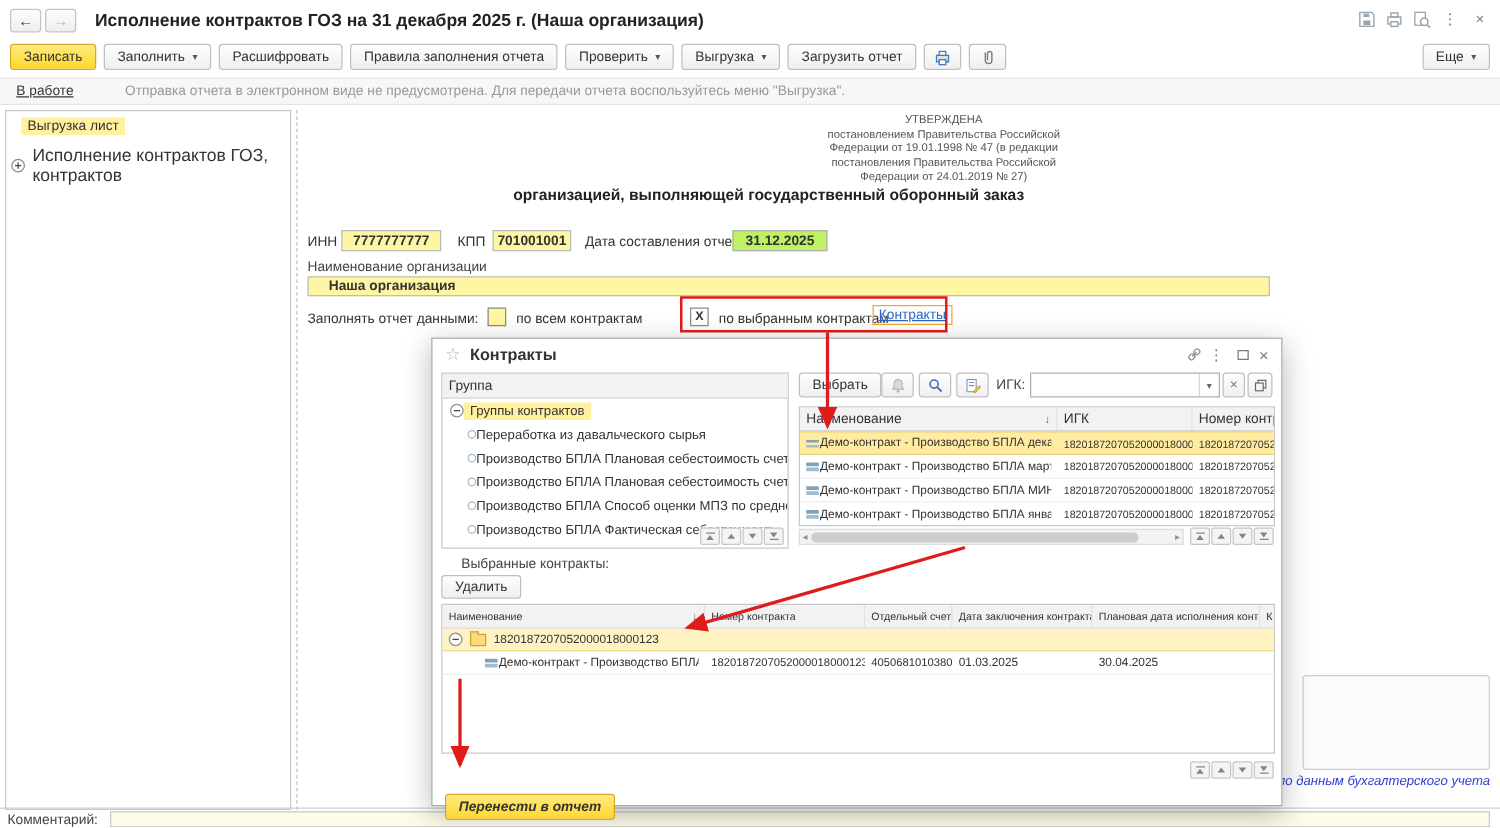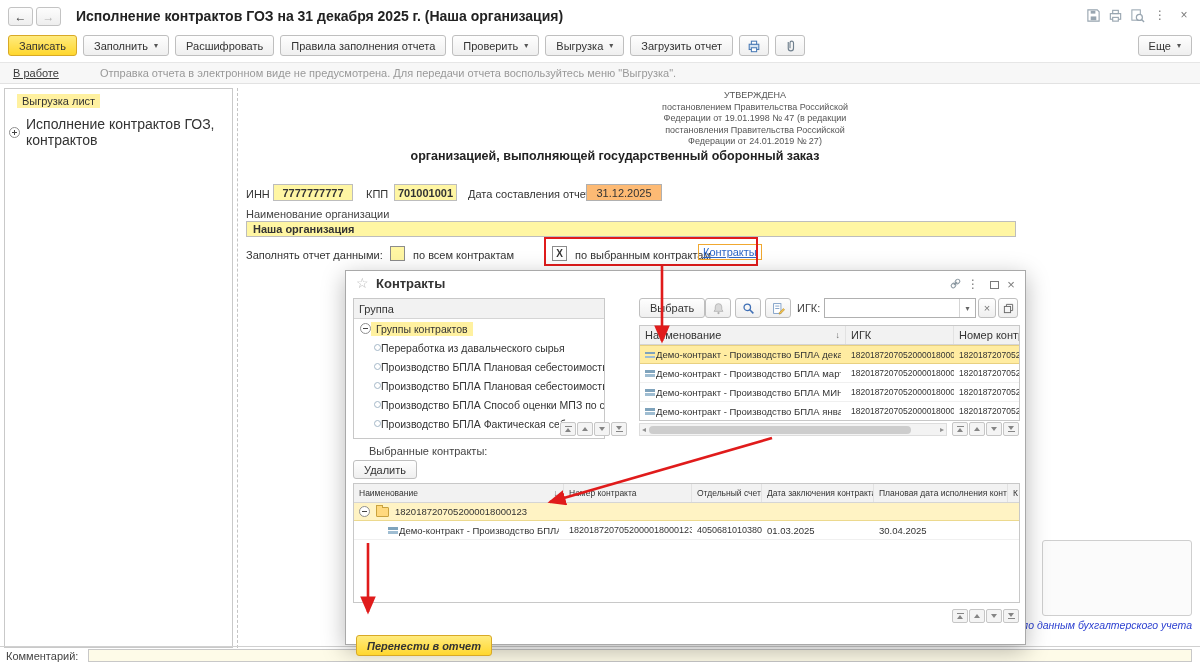--- a/index.html
+++ b/index.html
@@ -17,21 +17,21 @@
   
   .nav{width:25px; height:19px; display:inline-flex; align-items:center; justify-content:center;
        background:linear-gradient(#fdfdfd,#eee); border:1px solid #c3c3c3; border-radius:3px; font-size:12px;}
   .nav.dis{color:#b5b5b5;}
   
   #statusbar{left:0; top:62px; width:1200px; height:22px; background:#f7f7f7;
              border-top:1px solid #e6e6e6; border-bottom:1px solid #e2e2e2;}
   
   .ybox{background:#fff6a3; border:1px solid #bdbdbd; font-weight:bold; text-align:center;
         display:flex; align-items:center; justify-content:center; font-size:11px;}
-  .wbox{background:#fdba74; border:1px solid #b0b0b0; font-weight:normal; text-align:center;
+  .wbox{background:#bef264; border:1px solid #b0b0b0; font-weight:bold; text-align:center;
         display:flex; align-items:center; justify-content:center; font-size:11px;}
   .cb{width:15px; height:15px; border:1px solid #8c8c8c; background:#fff; display:flex;
       align-items:center; justify-content:center; font-weight:bold; font-size:10px;}
   .cb.yellow{background:#fff6a3;}
   .link{color:#2e67c8; text-decoration:underline;}
   .chip{background:#fff1a0; padding:1px 5px;}
   
   .cm{width:11px; height:11px; border:1px solid #8f8f8f; border-radius:50%; background:#fff; position:relative; flex:none;}
   .cm::before{content:""; position:absolute; left:2px; right:2px; top:4px; height:1px; background:#444;}
   .cm.plus::after{content:""; position:absolute; top:2px; bottom:2px; left:4px; width:1px; background:#444;}
@@ -171,21 +171,21 @@
   </div>
 
   <span class="abs" style="left:246px; top:188px;">ИНН</span>
   <div class="abs ybox" style="left:273px; top:184px; width:80px; height:17px;">7777777777</div>
   <span class="abs" style="left:366px; top:188px;">КПП</span>
   <div class="abs ybox" style="left:394px; top:184px; width:63px; height:17px;">701001001</div>
   <span class="abs" style="left:468px; top:188px;">Дата составления отчета</span>
   <div class="abs wbox" style="left:586px; top:184px; width:76px; height:17px;">31.12.2025</div>
 
   <span class="abs" style="left:246px; top:208px; color:#444;">Наименование организации</span>
-  <div class="abs ybox" style="left:246px; top:221px; width:770px; height:16px; justify-content:flex-start; padding-left:6px;">Наша организация</div>
+  <div class="abs ybox" style="left:246px; top:221px; width:770px; height:16px; justify-content:flex-start; padding-left:16px;">Наша организация</div>
 
   <span class="abs" style="left:246px; top:249px;">Заполнять отчет данными:</span>
   <div class="abs cb yellow" style="left:390px; top:246px;"></div>
   <span class="abs" style="left:413px; top:249px;">по всем контрактам</span>
   <div class="abs cb" style="left:552px; top:246px;">X</div>
   <span class="abs" style="left:575px; top:249px;">по выбранным контрактам</span>
   <span class="abs orangebox" style="left:698px; top:244px;">
     <span class="link">Контракты</span>
   </span>
   <div class="abs redrect" style="left:544px; top:237px; width:214px; height:29px;"></div>
@@ -207,21 +207,21 @@
             <rect x="5.5" y="1.5" width="5" height="6" rx="2.5"></rect>
             <rect x="5.5" y="8.5" width="5" height="6" rx="2.5"></rect>
             <line x1="8" y1="5" x2="8" y2="11"></line>
           </g>
         </svg>
     </span>
     <span class="abs winctl" style="right:44px; top:5px;">⋮</span>
     <span class="abs" style="right:26px; top:8px;"><span class="sq"></span></span>
     <span class="abs winctl" style="right:6px; top:5px; font-size:13px;">×</span>
 
-    <div class="abs tbl" style="left:7px; top:27px; width:252px; height:141px;">
+    <div class="abs tbl" style="left:7px; top:27px; width:278px; height:141px;">
       <div class="t-head" style="height:20px;">
           <div class="cell" style="width:100%; border-right:none;">Группа</div>
         </div>
       <div style="font-size:10.5px;">
         <div class="treerow">
           <span class="cm"></span>
           <span class="chip">Группы контрактов</span>
         </div>
         <div class="treerow child">
             <span class="o"></span>

